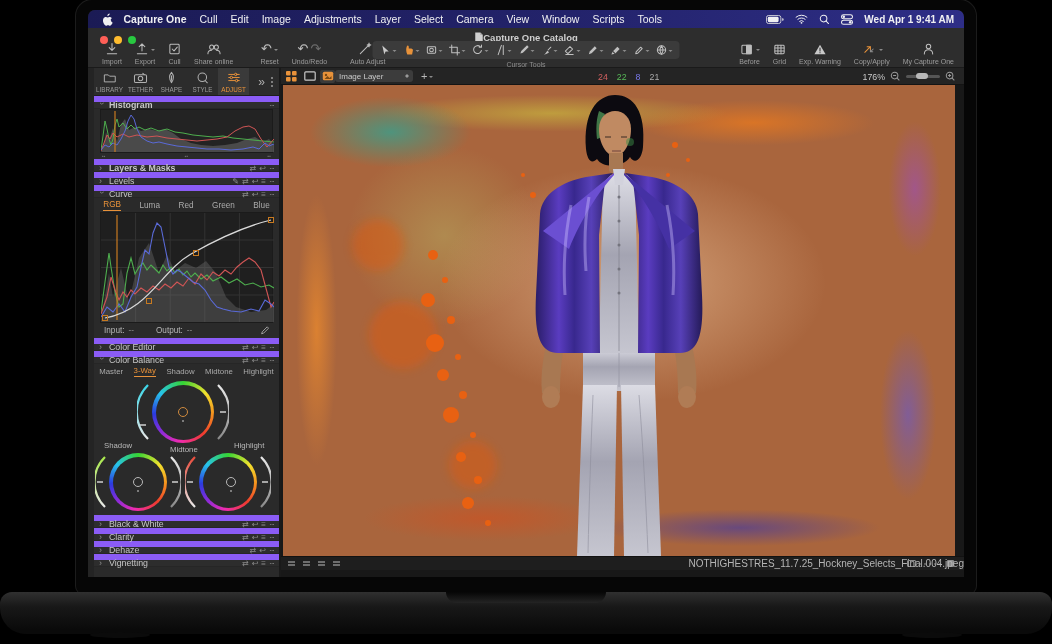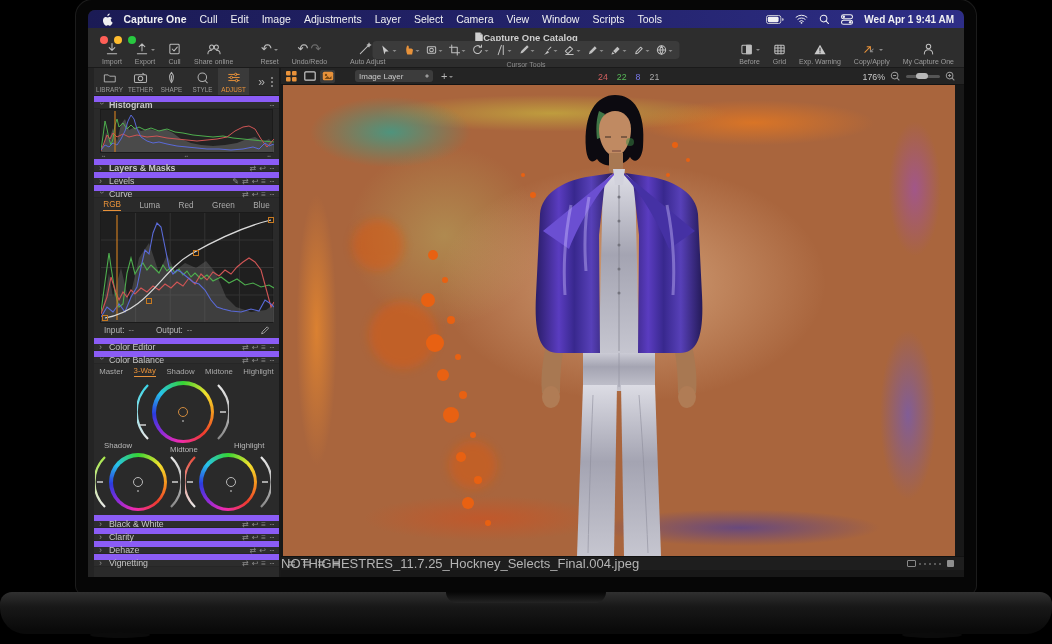--- a/index.html
+++ b/index.html
@@ -54,21 +54,21 @@
 .wheel{border-radius:50%;background:conic-gradient(#35d435,#f2e22e 14%,#f5921e 26%,#ef3b2d 38%,#ee2bb1 52%,#8d2bd9 63%,#2b3be0 74%,#27c3ea 86%,#35d435);position:relative}
 .wheel i{position:absolute;inset:3.5px;border-radius:50%;background:#2a2a2a}
 .wdot{position:absolute;left:50%;top:50%;width:10px;height:10px;margin:-5px 0 0 -5px;border:1.2px solid #b9b9b9;border-radius:50%}
 .wdot.o{border-color:#d08a3e}
 .wdot:after{content:"";position:absolute;left:3px;top:12px;width:2px;height:2px;border-radius:50%;background:#999}
 .wlab{position:absolute;font-size:7.8px;color:#b9b9b9}
 
 .viewer{position:absolute;left:193px;top:58px;width:683px;height:509px;background:#181818}
 .vtb{position:absolute;left:0;top:0;width:683px;height:17px;background:#242424;border-bottom:1px solid #141414;display:flex;align-items:center}
 .vico{display:flex;align-items:center;justify-content:center;width:15px;height:13px;margin-left:3px;border-radius:2px}
-.layersel{width:78px;height:12px;background:#3c3c3c;border-radius:3px;margin-left:20px;display:flex;align-items:center;font-size:8px;color:#c9c9c9;padding:0 4px;gap:3px}
+.layersel{width:78px;height:12px;background:#3c3c3c;border-radius:3px;margin-left:0;display:flex;align-items:center;font-size:8px;color:#c9c9c9;padding:0 4px;gap:3px}
 .step{margin-left:auto;display:flex;flex-direction:column;gap:1px}
 .step i{width:0;height:0;border:2.5px solid transparent}
 .step i.u{border-bottom-color:#9a9a9a;margin-bottom:-1px}
 .step i.d{border-top-color:#9a9a9a}
 .rgbro{position:absolute;left:317px;top:0;height:17px;display:flex;align-items:center;gap:9px;font-size:8.8px;font-weight:normal}
 .zoomc{position:absolute;right:8px;top:0;height:17px;display:flex;align-items:center;gap:5px;color:#c9c9c9;font-size:8.8px}
 .ztrack{width:34px;height:3px;background:#555;border-radius:2px;position:relative}
 .zthumb{position:absolute;left:10px;top:-2px;width:12px;height:6px;background:#b8b8b8;border-radius:3px}
 .photo{position:absolute;left:2px;top:17px;width:672px;height:471px;overflow:hidden;background-color:#a9653d;background-image:
  radial-gradient(closest-side at 16% 10%,rgba(74,150,128,.95),transparent 75%),
@@ -78,21 +78,21 @@
  radial-gradient(closest-side at 93% 70%,rgba(122,92,166,.85),transparent 60%),
  radial-gradient(closest-side at 68% 94%,rgba(88,66,140,.8),transparent 65%),
  radial-gradient(closest-side at 30% 92%,rgba(196,86,40,.85),transparent 60%),
  radial-gradient(closest-side at 5% 52%,rgba(224,132,48,.9),transparent 60%),
  radial-gradient(closest-side at 52% 42%,rgba(244,208,168,.55),transparent 60%),
  radial-gradient(closest-side at 24% 32%,rgba(180,162,92,.6),transparent 60%)}
 .vbb{position:absolute;left:0;top:488px;width:683px;height:14px;background:#1e1e1e;border-top:1px solid #121212;display:flex;align-items:center;font-size:7.5px;color:#9a9a9a}
 .marks{display:flex;gap:8px;margin-left:7px}
 .mk{display:flex;flex-direction:column;gap:1.5px}
 .mk i{width:7px;height:1.5px;background:#6e6e6e}
-.fname{position:absolute;left:0;width:683px;text-align:left;font-size:13px;color:#b5b5b5;pointer-events:none}
+.fname{position:absolute;left:0;width:683px;text-align:right;font-size:10px;color:#b5b5b5;pointer-events:none}
 .vbr{margin-left:auto;display:flex;align-items:center;gap:3px;margin-right:10px}
 .vbr .fr{width:9px;height:7px;border:1px solid #8a8a8a;border-radius:1px}
 .vbr .dt{width:2px;height:2px;border-radius:50%;background:#6e6e6e}
 .vbr .sq{width:7px;height:7px;background:#8f8f8f;border-radius:1px;margin-left:3px}
 svg{display:block}
 .thin{stroke-width:1.1;fill:none;stroke-linecap:round;stroke-linejoin:round}
 </style>
 </head>
 <body>
 

